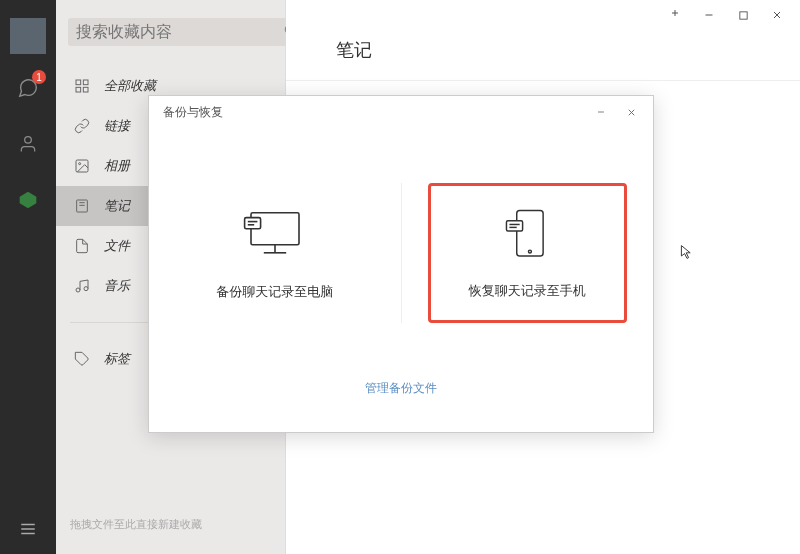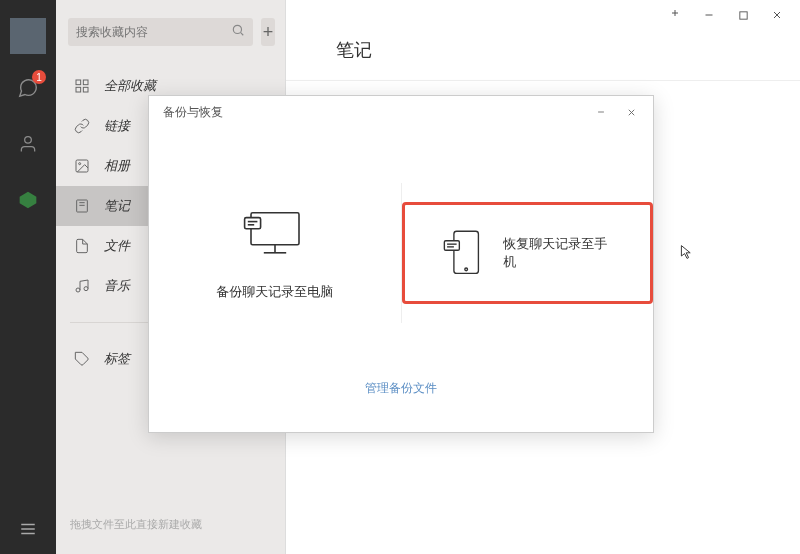--- a/index.html
+++ b/index.html
@@ -8,21 +8,21 @@
     .leftbar { position: absolute; left: 0; top: 0; width: 56px; height: 554px; background: #2b2b2b; display: flex; flex-direction: column; align-items: center; }
     .avatar { width: 36px; height: 36px; background: #5a6570; margin-top: 18px; }
     .leftbar-item { width: 56px; height: 44px; display: flex; align-items: center; justify-content: center; position: relative; margin-top: 12px; }
     .leftbar-item svg { opacity: 0.6; }
     .badge { position: absolute; top: 4px; right: 10px; background: #e74c3c; color: #fff; font-size: 10px; border-radius: 8px; min-width: 14px; height: 14px; display: flex; align-items: center; justify-content: center; padding: 0 3px; }
     .leftbar-bottom { position: absolute; bottom: 16px; left: 0; width: 56px; display: flex; justify-content: center; }
     
     .sidebar { position: absolute; left: 56px; top: 0; width: 230px; height: 554px; background: #ebe9e8; border-right: 1px solid #ddd; }
     .search-row { display: flex; align-items: center; padding: 18px 10px 12px 12px; gap: 8px; }
     .search-box { flex: 1; height: 28px; background: #ddd9d7; border-radius: 3px; display: flex; align-items: center; padding: 0 8px; }
-    .search-box input { flex: 1; border: none; background: transparent; outline: none; font-size: 12px; color: #701a75; }
+    .search-box input { flex: 1; border: none; background: transparent; outline: none; font-size: 16px; color: #701a75; }
     .search-box .sicon { color: #888; }
     .add-btn { width: 28px; height: 28px; background: #ddd9d7; border-radius: 3px; display: flex; align-items: center; justify-content: center; color: #666; font-size: 18px; cursor: pointer; }
     
     .cat-list { margin-top: 8px; }
     .cat-item { height: 40px; display: flex; align-items: center; padding-left: 18px; gap: 14px; color: #333; font-size: 13px; cursor: pointer; font-style: italic; }
     .cat-item.active { background: #c7c5c4; }
     .cat-item svg { flex-shrink: 0; }
     .divider { height: 1px; background: #d8d5d3; margin: 16px 14px; }
     
     .footer-hint { position: absolute; bottom: 20px; left: 14px; font-size: 11px; color: #aaa; line-height: 1.6; margin-top: 16px; }
@@ -35,21 +35,21 @@
     .modal { position: absolute; left: 148px; top: 95px; width: 506px; height: 338px; background: #fff; border: 1px solid #ccc; box-shadow: 0 4px 20px rgba(0,0,0,0.15); z-index: 100; }
     .modal-header { height: 32px; display: flex; align-items: center; justify-content: space-between; padding: 0 10px 0 14px; }
     .modal-title { font-size: 12px; color: #555; }
     .modal-ctrls { display: flex; gap: 6px; }
     .modal-ctrl { width: 24px; height: 24px; display: flex; align-items: center; justify-content: center; cursor: pointer; color: #666; }
     
     .modal-body { display: flex; height: 250px; }
     .option { flex: 1; display: flex; flex-direction: column; align-items: center; justify-content: center; gap: 24px; }
     .option-label { font-size: 13px; color: #333; }
     .divider-v { width: 1px; background: #eee; height: 140px; align-self: center; }
-    .highlight-box { border: 3px solid #e74c3c; border-radius: 4px; padding: 20px 38px; display: flex; flex-direction: row; align-items: center; gap: 20px; }
+    .highlight-box { border: 3px solid #e74c3c; border-radius: 4px; padding: 20px 38px; display: flex; flex-direction: column; align-items: center; gap: 20px; }
     
     .modal-footer { text-align: center; }
     .link-text { font-size: 12px; color: #5b8ec4; cursor: pointer; text-align: right; }
     
     .cursor { position: absolute; left: 679px; top: 244px; z-index: 200; }
   </style>
 </head>
 <body>
 
 <div class="leftbar">

